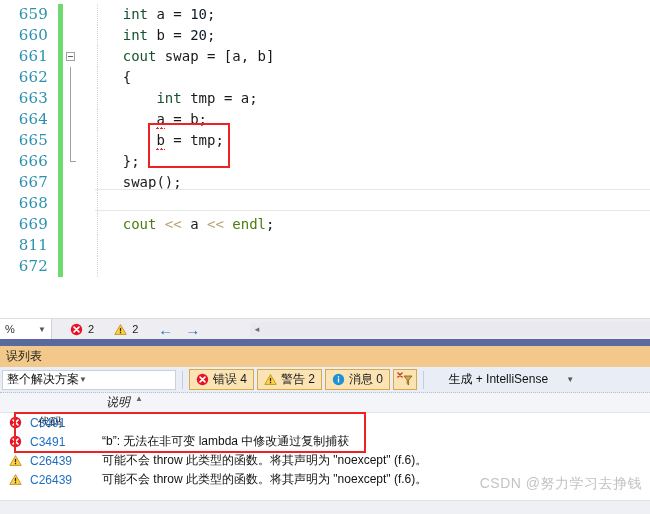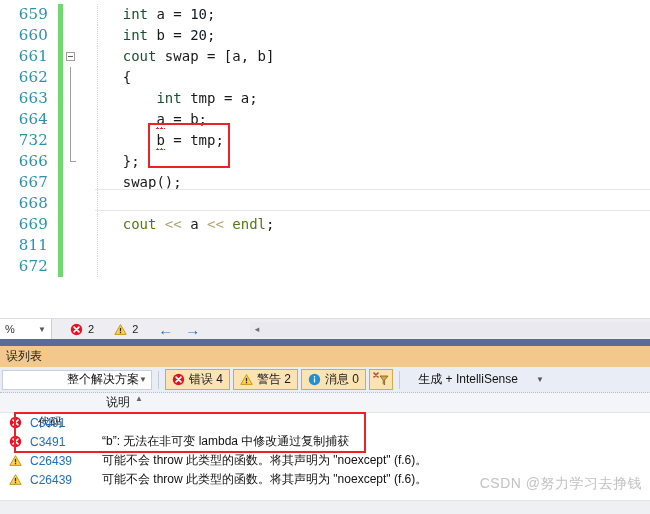--- a/index.html
+++ b/index.html
@@ -109,49 +109,49 @@
     padding-left:2px;
   }
   .panel-tab {
     font-size:12px; color:#1a1a1a; padding:0 4px;text-align:right;
   }
   .panel-toolbar {
     height:26px; background:#e9edf5; border-bottom:1px dotted #b9bfcc;
     display:flex; align-items:center; padding:0 2px; gap:3px;
   }
   .scope-dd {
-    width:150px; height:20px; background:#ffffff; border:1px solid #ccd0da;
-    display:flex; align-items:center; justify-content:flex-end;
+    width:174px; height:20px; background:#ffffff; border:1px solid #ccd0da;
+    display:flex; align-items:center; justify-content:flex-start;
     padding:0 4px; font-size:12px; color:#111;
   }
   .dd-caret { font-size:8px; color:#555; }
   .tb-sep { width:1px; height:18px; background:#c6ccd9; margin:0 3px; }
   .tb-toggle {
     height:21px; background:#fbe3b4; border:1px solid #d8a94a;
     display:flex; align-items:center; gap:4px; padding:0 6px;
     font-size:12px; color:#1a1a1a; white-space:nowrap;
   }
   .tb-iconbtn {
     width:24px; height:21px; background:#fbe3b4; border:1px solid #d8a94a;
     display:flex; align-items:center; justify-content:center;
   }
   .build-dd {
     height:20px; background:#e9edf5; display:flex; align-items:center;
-    justify-content:center; padding:0 6px; font-size:12px;
+    justify-content:flex-end; padding:0 6px; font-size:12px;
     color:#111; min-width:150px; gap:18px;
   }
   .ico-info { width:13px; height:13px; }
 
   .grid-head {
     height:20px; background:#f4f5f9; display:flex; align-items:center;
     font-size:12px; color:#1a1a1a; border-bottom:1px solid #e2e4ea;
   }
   .gh-spacer { width:38px; flex:0 0 38px; }
   .gh-code { width:68px; flex:0 0 68px;margin-top:39px; }
-  .gh-desc { flex:1 1 auto; display:flex; align-items:flex-start; gap:5px; }
+  .gh-desc { flex:1 1 auto; display:flex; align-items:flex-start; gap:5px;font-style:italic; }
   .sort-arrow { font-size:8px; color:#666; }
 
   .rows { position:relative; }
   .row {
     height:19px; display:flex; align-items:center; font-size:12px;
     white-space:nowrap; color:#111;
   }
   .row .ricon { width:30px; flex:0 0 30px; display:flex; justify-content:center; }
   .row .rcode { width:72px; flex:0 0 72px; color:#1f6fc4; }
   .row .rdesc { flex:1 1 auto; }
@@ -174,21 +174,21 @@
 <div id="app">
 
   <div class="editor">
     <div id="code-lines">
         <div class="code-row"><div class="ln">659</div><div class="changebar"></div><div class="glyphcol"></div><div class="code"><div class="indentguide" style="left: 18px;"></div><span>    </span><span class="k">int</span><span class="t"> a = </span><span class="n">10</span><span class="t">;</span></div></div>
         <div class="code-row"><div class="ln">660</div><div class="changebar"></div><div class="glyphcol"></div><div class="code"><div class="indentguide" style="left: 18px;"></div><span>    </span><span class="k">int</span><span class="t"> b = </span><span class="n">20</span><span class="t">;</span></div></div>
         <div class="code-row"><div class="ln">661</div><div class="changebar"></div><div class="glyphcol"><div class="collapse-box"></div></div><div class="code"><div class="indentguide" style="left: 18px;"></div><span>    </span><span class="k">cout</span><span class="t"> swap = [a, b]</span></div></div>
         <div class="code-row"><div class="ln">662</div><div class="changebar"></div><div class="glyphcol"><div class="collapse-line"></div></div><div class="code"><div class="indentguide" style="left: 18px;"></div><span>    </span><span class="t">{</span></div></div>
         <div class="code-row"><div class="ln">663</div><div class="changebar"></div><div class="glyphcol"><div class="collapse-line"></div></div><div class="code"><div class="indentguide" style="left: 18px;"></div><span>        </span><span class="k">int</span><span class="t"> tmp = a;</span></div></div>
         <div class="code-row"><div class="ln">664</div><div class="changebar"></div><div class="glyphcol"><div class="collapse-line"></div></div><div class="code"><div class="indentguide" style="left: 18px;"></div><span>        </span><span class="t sq">a</span><span class="t"> = b;</span></div></div>
-        <div class="code-row"><div class="ln">732</div><div class="changebar"></div><div class="glyphcol"><div class="collapse-line"></div></div><div class="code"><div class="indentguide" style="left: 18px;"></div><span>        </span><span class="t sq">b</span><span class="t"> = tmp;</span></div></div>
+        <div class="code-row"><div class="ln">665</div><div class="changebar"></div><div class="glyphcol"><div class="collapse-line"></div></div><div class="code"><div class="indentguide" style="left: 18px;"></div><span>        </span><span class="t sq">b</span><span class="t"> = tmp;</span></div></div>
         <div class="code-row"><div class="ln">666</div><div class="changebar"></div><div class="glyphcol"><div class="collapse-end"></div></div><div class="code"><div class="indentguide" style="left: 18px;"></div><span>    </span><span class="t">};</span></div></div>
         <div class="code-row"><div class="ln">667</div><div class="changebar"></div><div class="glyphcol"></div><div class="code"><div class="indentguide" style="left: 18px;"></div><span>    </span><span class="t">swap</span><span class="t">();</span></div></div>
         <div class="code-row"><div class="ln">668</div><div class="changebar"></div><div class="glyphcol"></div><div class="code"><div class="indentguide" style="left: 18px;"></div><span>    </span></div></div>
         <div class="code-row"><div class="ln">669</div><div class="changebar"></div><div class="glyphcol"></div><div class="code"><div class="indentguide" style="left: 18px;"></div><span>    </span><span class="obj">cout</span><span class="op"> &lt;&lt; </span><span class="t">a</span><span class="op"> &lt;&lt; </span><span class="obj">endl</span><span class="t">;</span></div></div>
         <div class="code-row"><div class="ln">811</div><div class="changebar"></div><div class="glyphcol"></div><div class="code"><div class="indentguide" style="left: 18px;"></div><span>    </span></div></div>
         <div class="code-row"><div class="ln">672</div><div class="changebar"></div><div class="glyphcol"></div><div class="code"><div class="indentguide" style="left: 18px;"></div><span>    </span></div></div>
       </div>
     <div class="hsep" style="top:185px;"></div>
     <div class="hsep" style="top:206px;"></div>
     <div class="redbox"></div>

